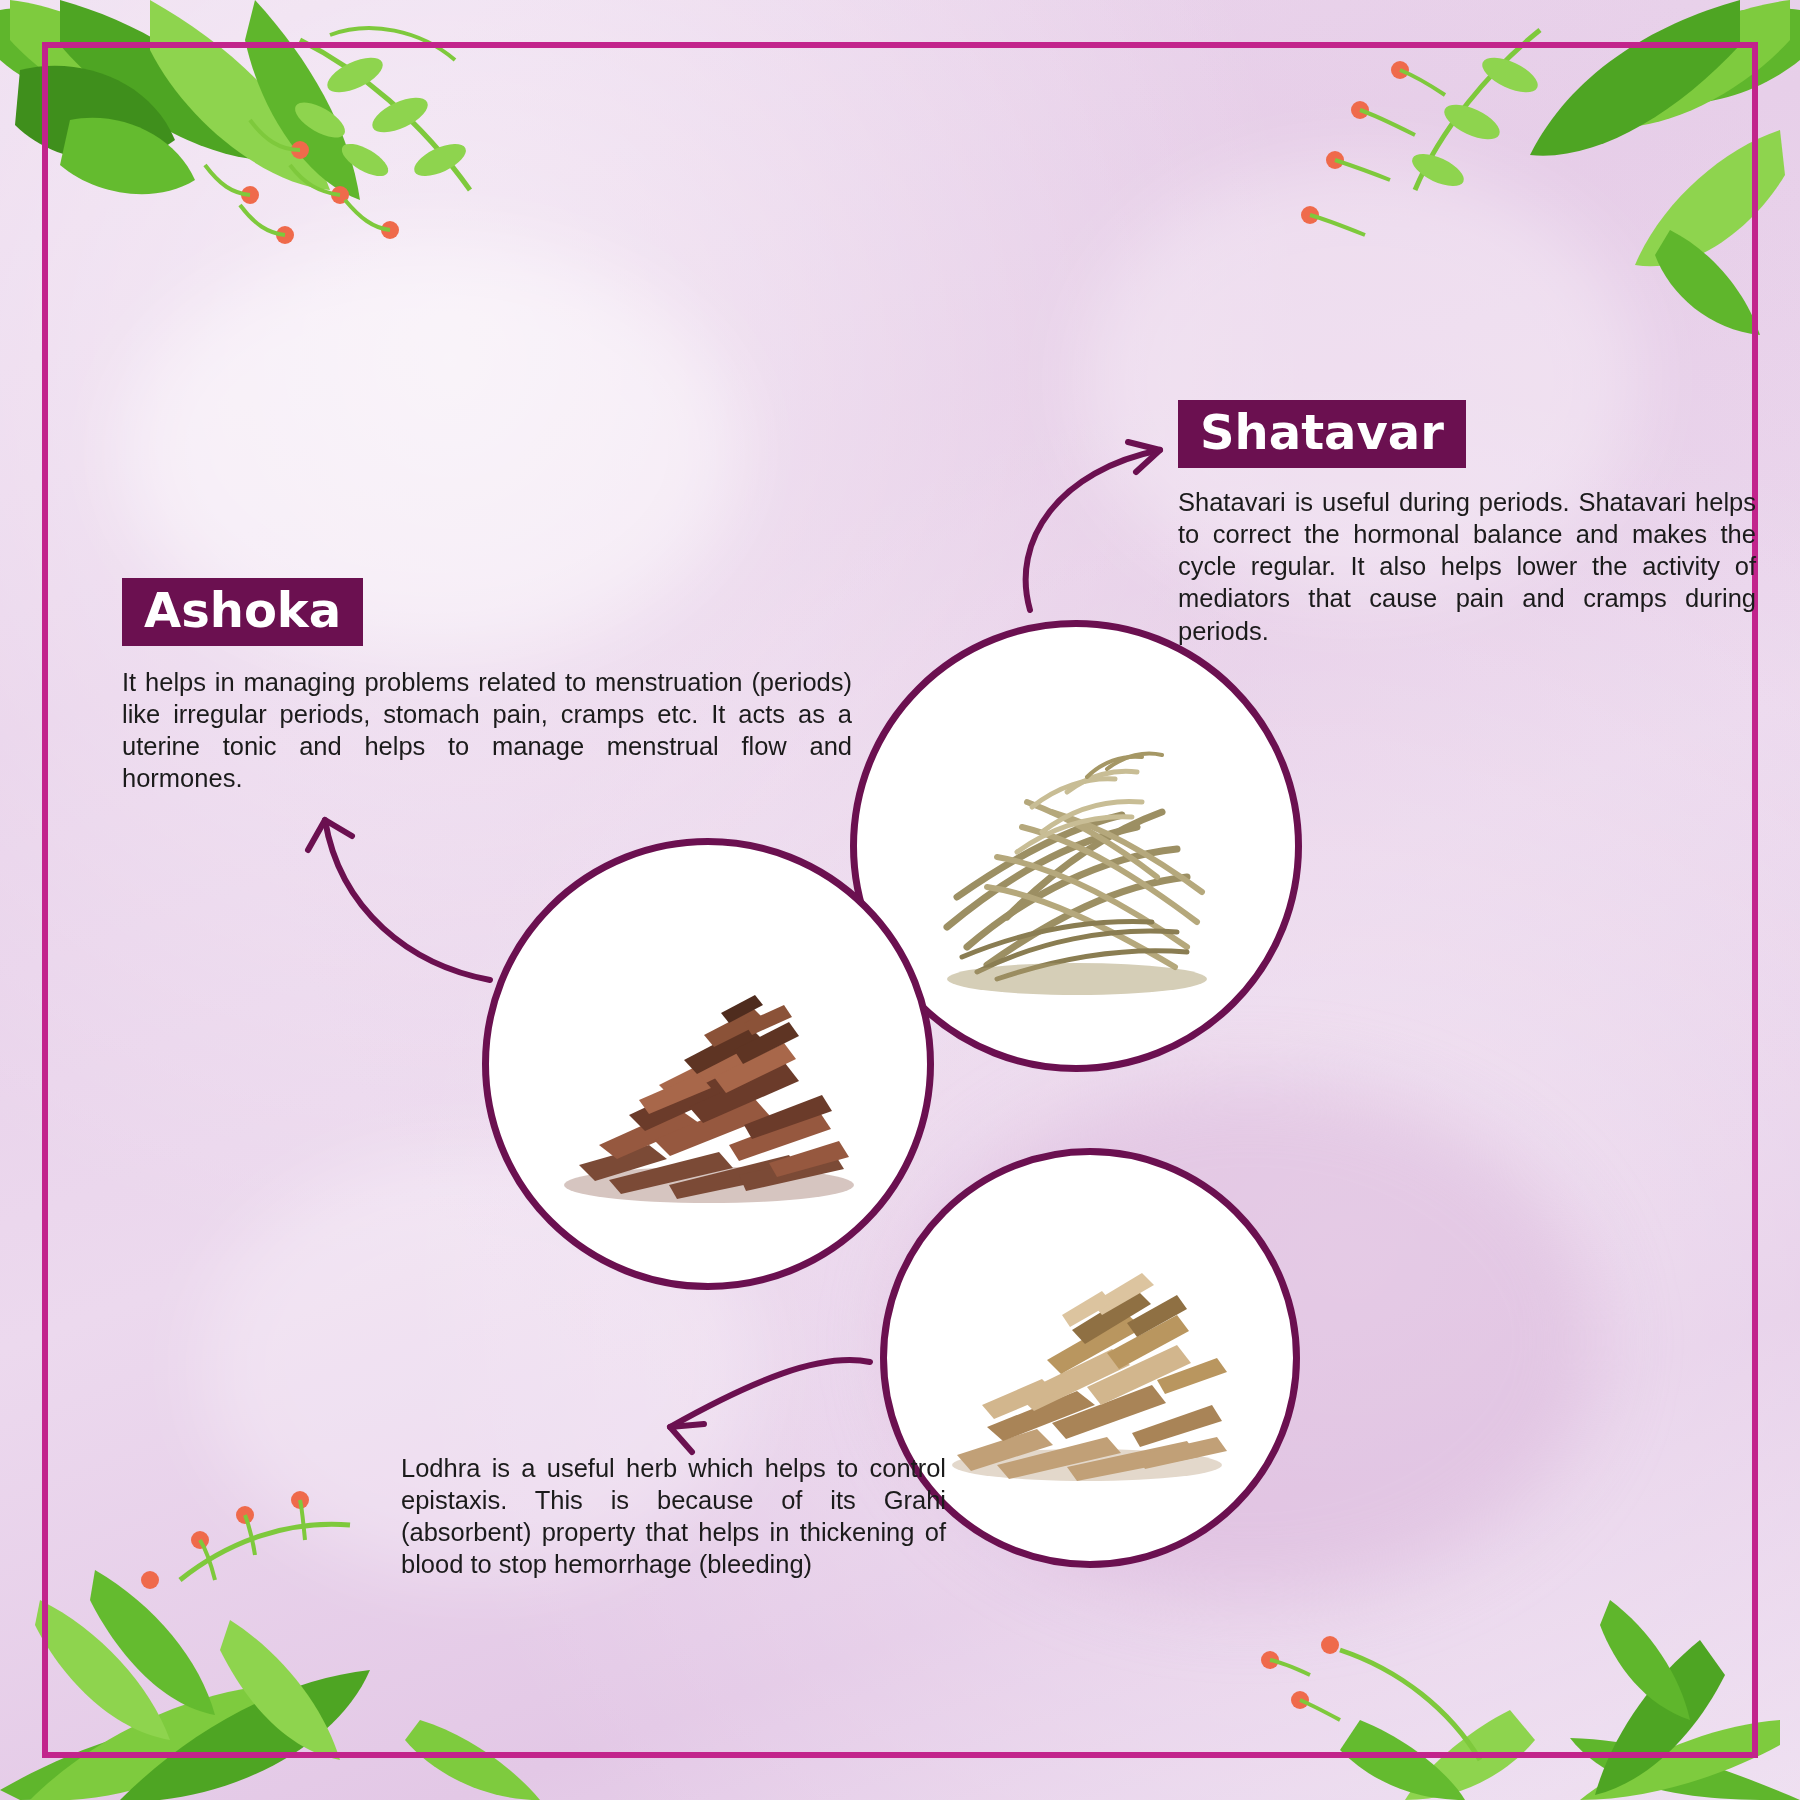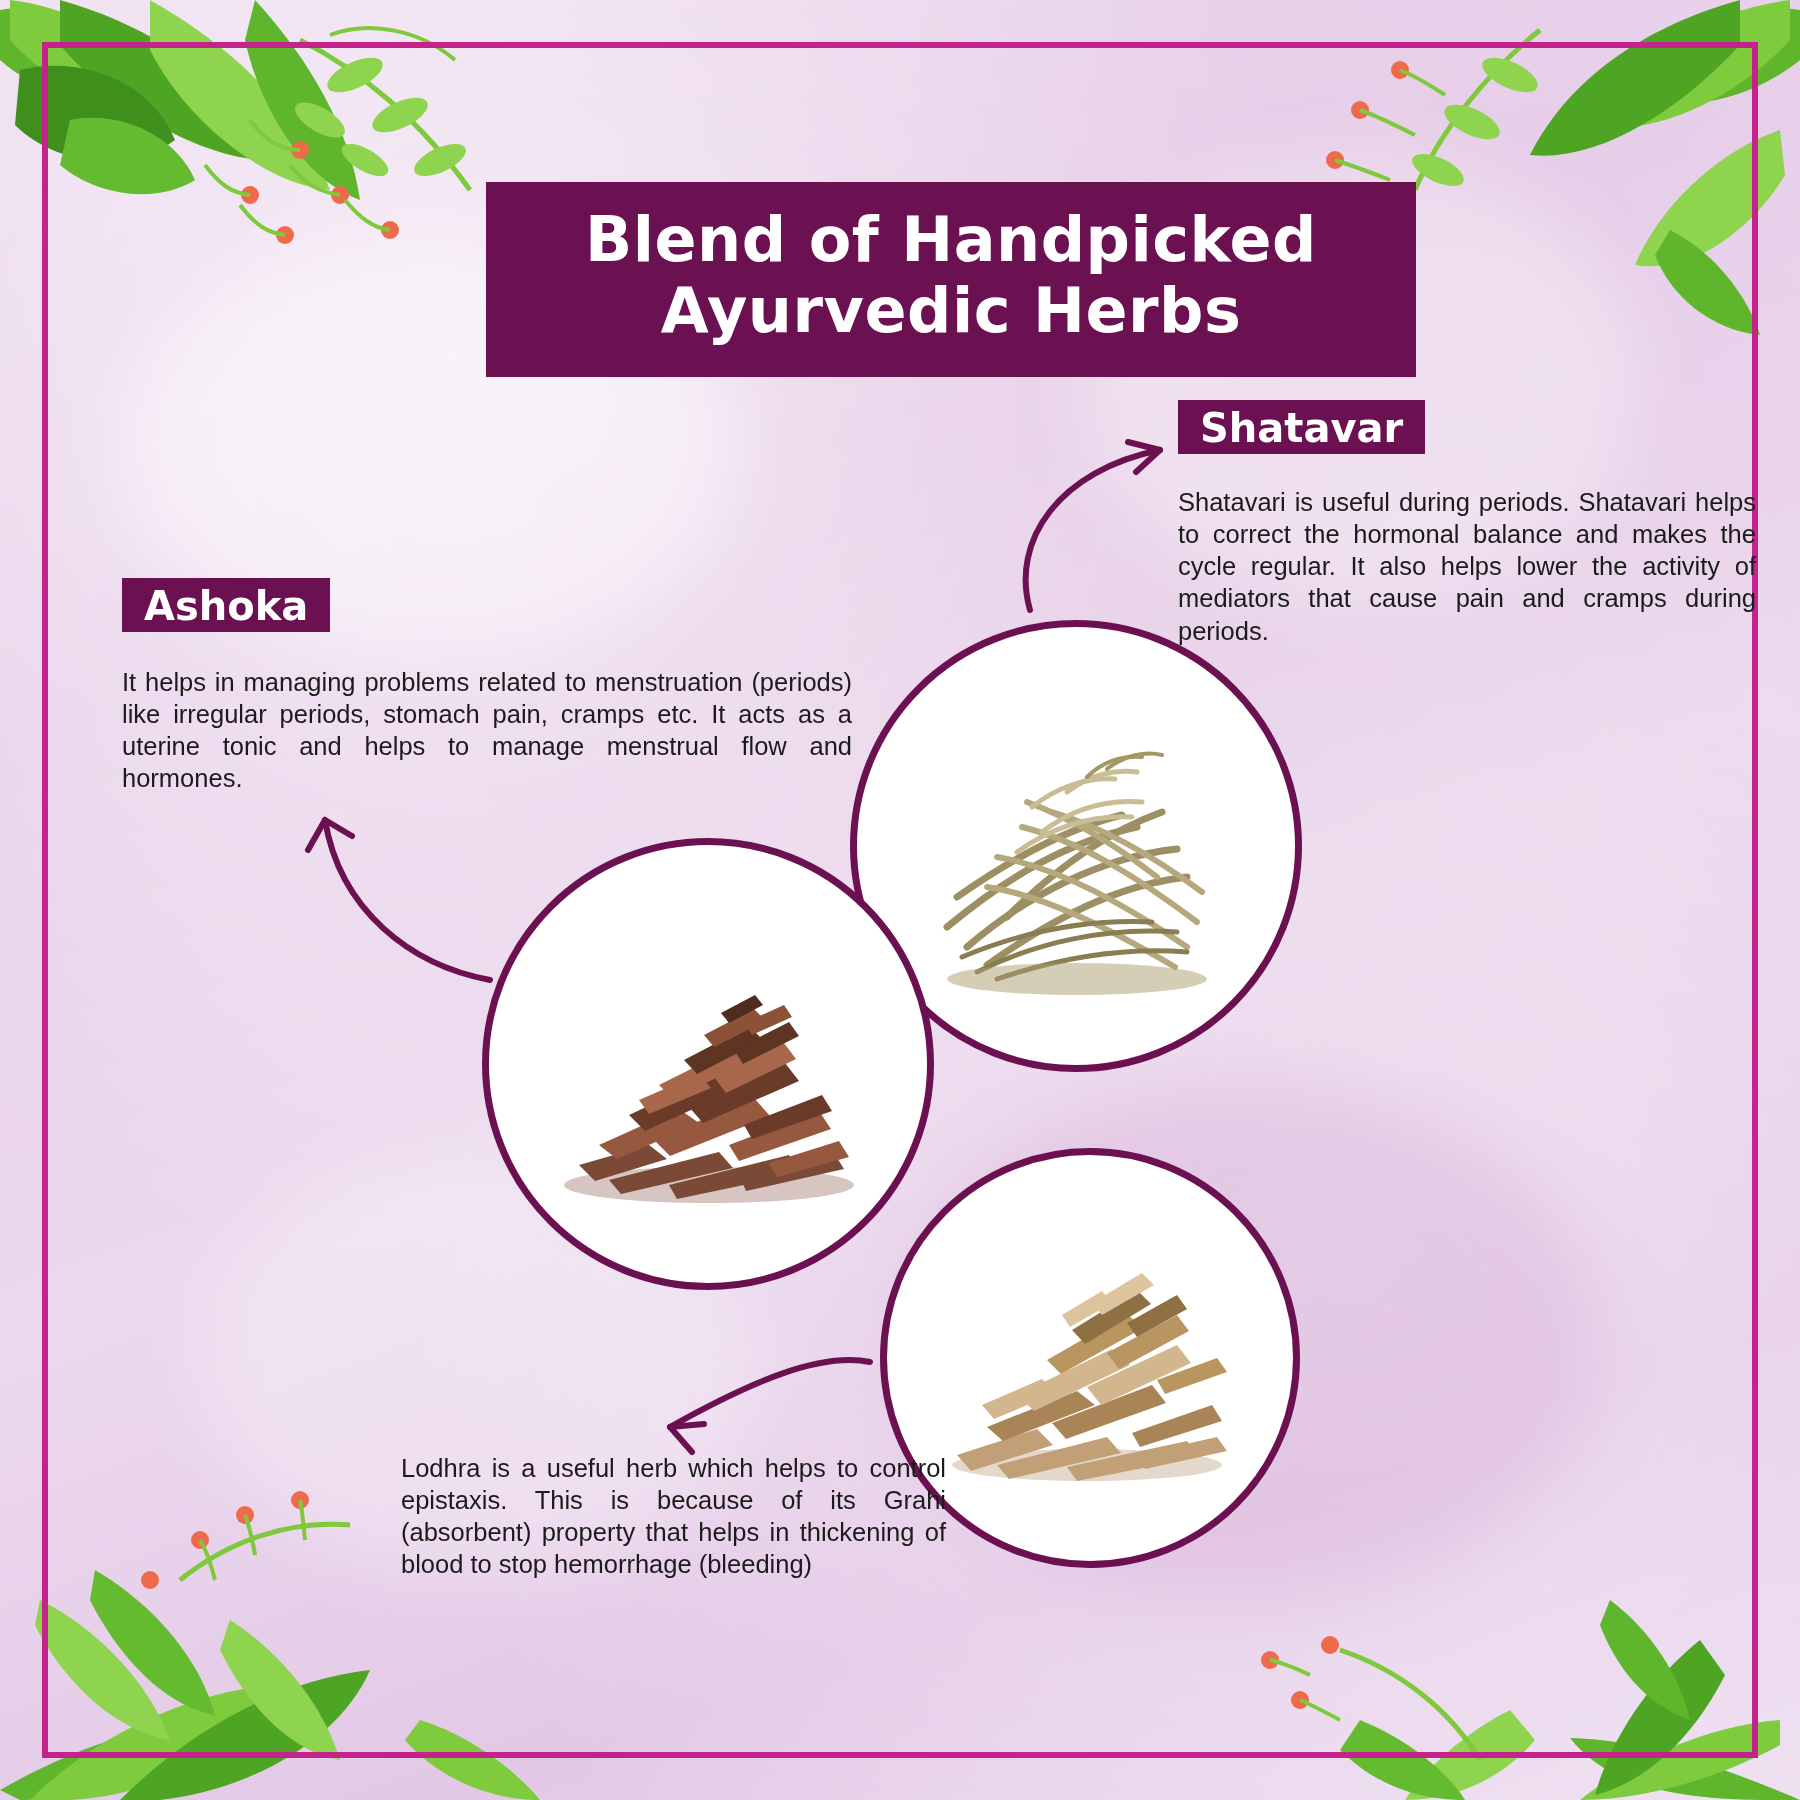--- a/index.html
+++ b/index.html
@@ -60,23 +60,23 @@
     font-weight: bold;
     letter-spacing: 0.5px;
     font-family: "DejaVu Sans", sans-serif;
   }
 
   
   .chip {
     position: absolute;
     background: #6b1050;
     color: #ffffff;
-    font-size: 40px;
+    font-size: 48px;
     font-weight: bold;
-    padding: 8px 22px 6px 22px;
+    padding: 8px 22px 12px 22px;
     font-family: "DejaVu Sans", sans-serif;
     line-height: 1.0;
     white-space: nowrap;
   }
   #chip-shatavar { left: 1178px; top: 400px; }
   #chip-ashoka   { left: 122px;  top: 578px; text-align: center; }
   #chip-lodhra   { left: 388px;  top: 1362px; }
 
   
   .para {
@@ -233,24 +233,20 @@
       <g stroke="#7ec93c" stroke-width="4" fill="none">
         <path d="M160 250 C145 242 130 234 120 230"></path>
         <path d="M130 205 C115 198 100 192 90 190"></path>
       </g>
       <path d="M430 130 C470 160 500 205 510 250 C465 235 435 195 420 155 Z" fill="#5fb62c"></path>
     </g>
   </svg>
 
   <div class="frame"></div>
 
-  <div class="title-box">
-    <div class="line">Blend of Handpicked</div>
-    <div class="line">Ayurvedic Herbs</div>
-  </div>
 
   <svg class="arrow-svg" width="220" height="200" viewBox="0 0 220 200" style="left:1000px;top:420px;">
     <path d="M30 190 C10 120 60 50 160 30" stroke="#6b1050" stroke-width="6" fill="none" stroke-linecap="round"></path>
     <path d="M160 30 L128 22 M160 30 L136 52" stroke="#6b1050" stroke-width="6" fill="none" stroke-linecap="round"></path>
   </svg>
 
   <svg class="arrow-svg" width="230" height="200" viewBox="0 0 230 200" style="left:290px;top:790px;">
     <path d="M200 190 C120 175 50 120 35 30" stroke="#6b1050" stroke-width="6" fill="none" stroke-linecap="round"></path>
     <path d="M35 30 L18 60 M35 30 L62 46" stroke="#6b1050" stroke-width="6" fill="none" stroke-linecap="round"></path>
   </svg>

